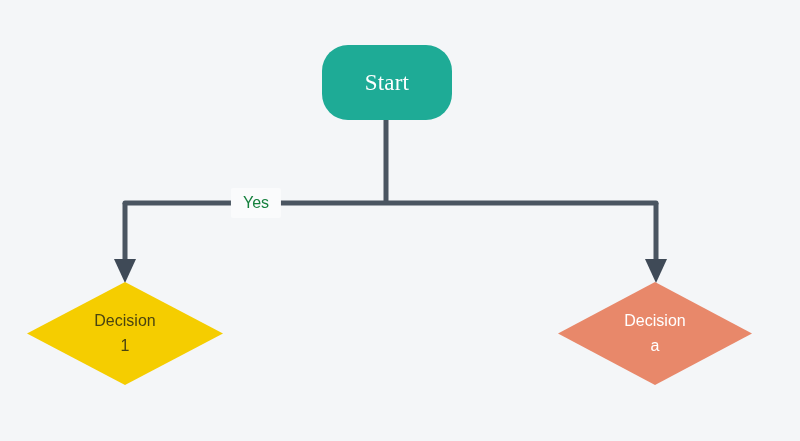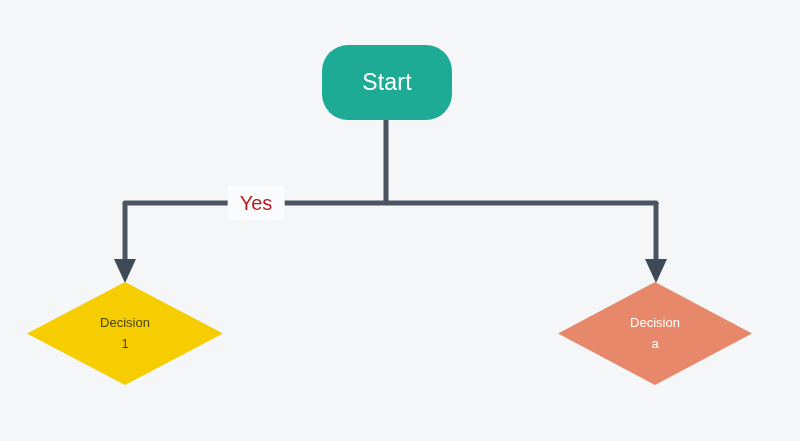--- a/index.html
+++ b/index.html
@@ -40,40 +40,41 @@
     align-items: center;
     justify-content: center;
     box-sizing: border-box;
   }
   .node-start .node-label {
     color: #ffffff;
     font-size: 23px;
     line-height: 1.1;
     letter-spacing: 0.2px;
     text-align: center;
+    font-family: Liberation Serif, serif;
   }
 
   
   .node-diamond {
     position: absolute;
     display: flex;
     align-items: center;
     justify-content: center;
   }
   .diamond-shape {
     position: absolute;
     left: 0;
     top: 0;
     width: 100%;
     height: 100%;
   }
   .node-diamond .node-label {
     position: relative;
     z-index: 2;
-    font-size: 13px;
+    font-size: 16px;
     line-height: 1.55;
     text-align: center;
     white-space: pre-line;
   }
   #decision-left {
     left: 27px;
     top: 282px;
     width: 196px;
     height: 103px;
   }
@@ -87,22 +88,22 @@
     height: 103px;
   }
   #decision-right .node-label {
     color: #ffffff;
   }
 
   
   .edge-label {
     position: absolute;
     background: #fafbfc;
-    color: #b91c1c;
-    font-size: 20px;
+    color: #15803d;
+    font-size: 16px;
     line-height: 1;
     padding: 7px 12px;
     white-space: nowrap;
     transform: translate(-50%, -50%);
     border-radius: 2px;
   }
   #edge-label-yes {
     left: 256px;
     top: 203px;
   }

